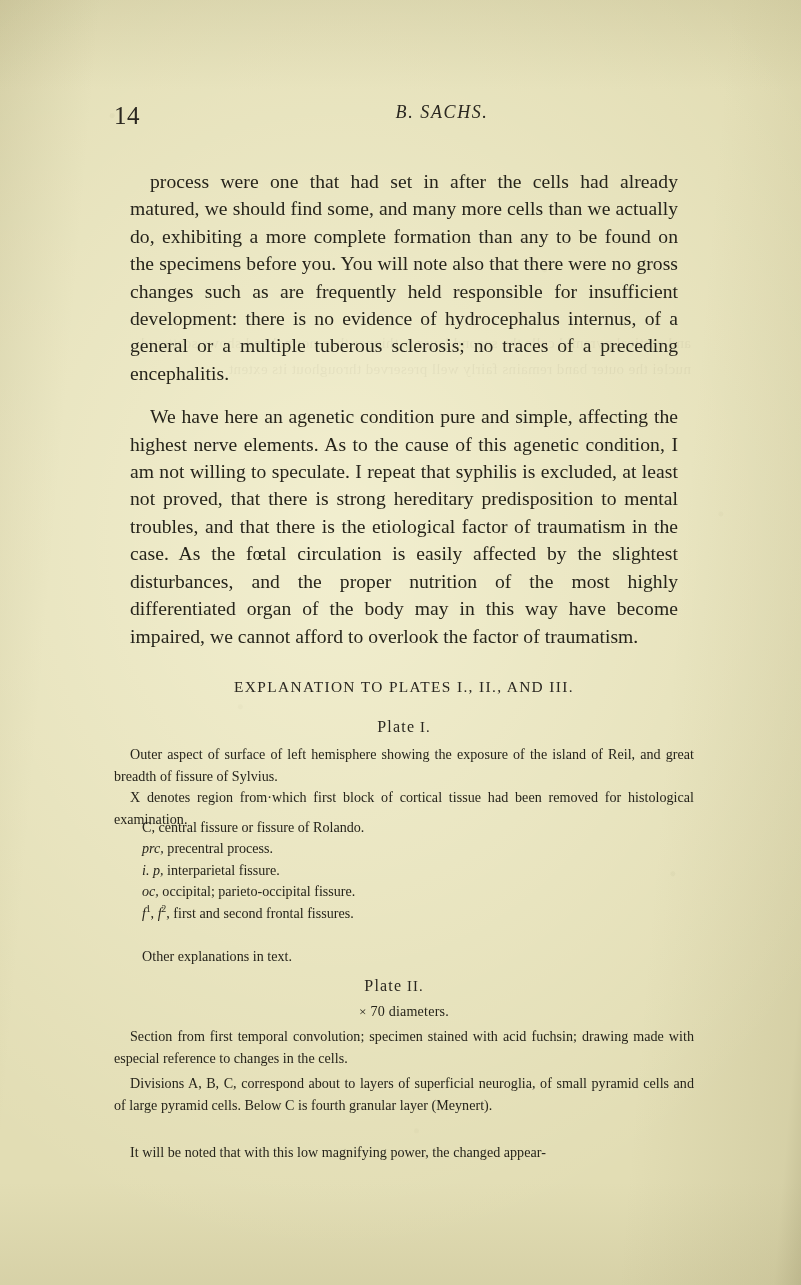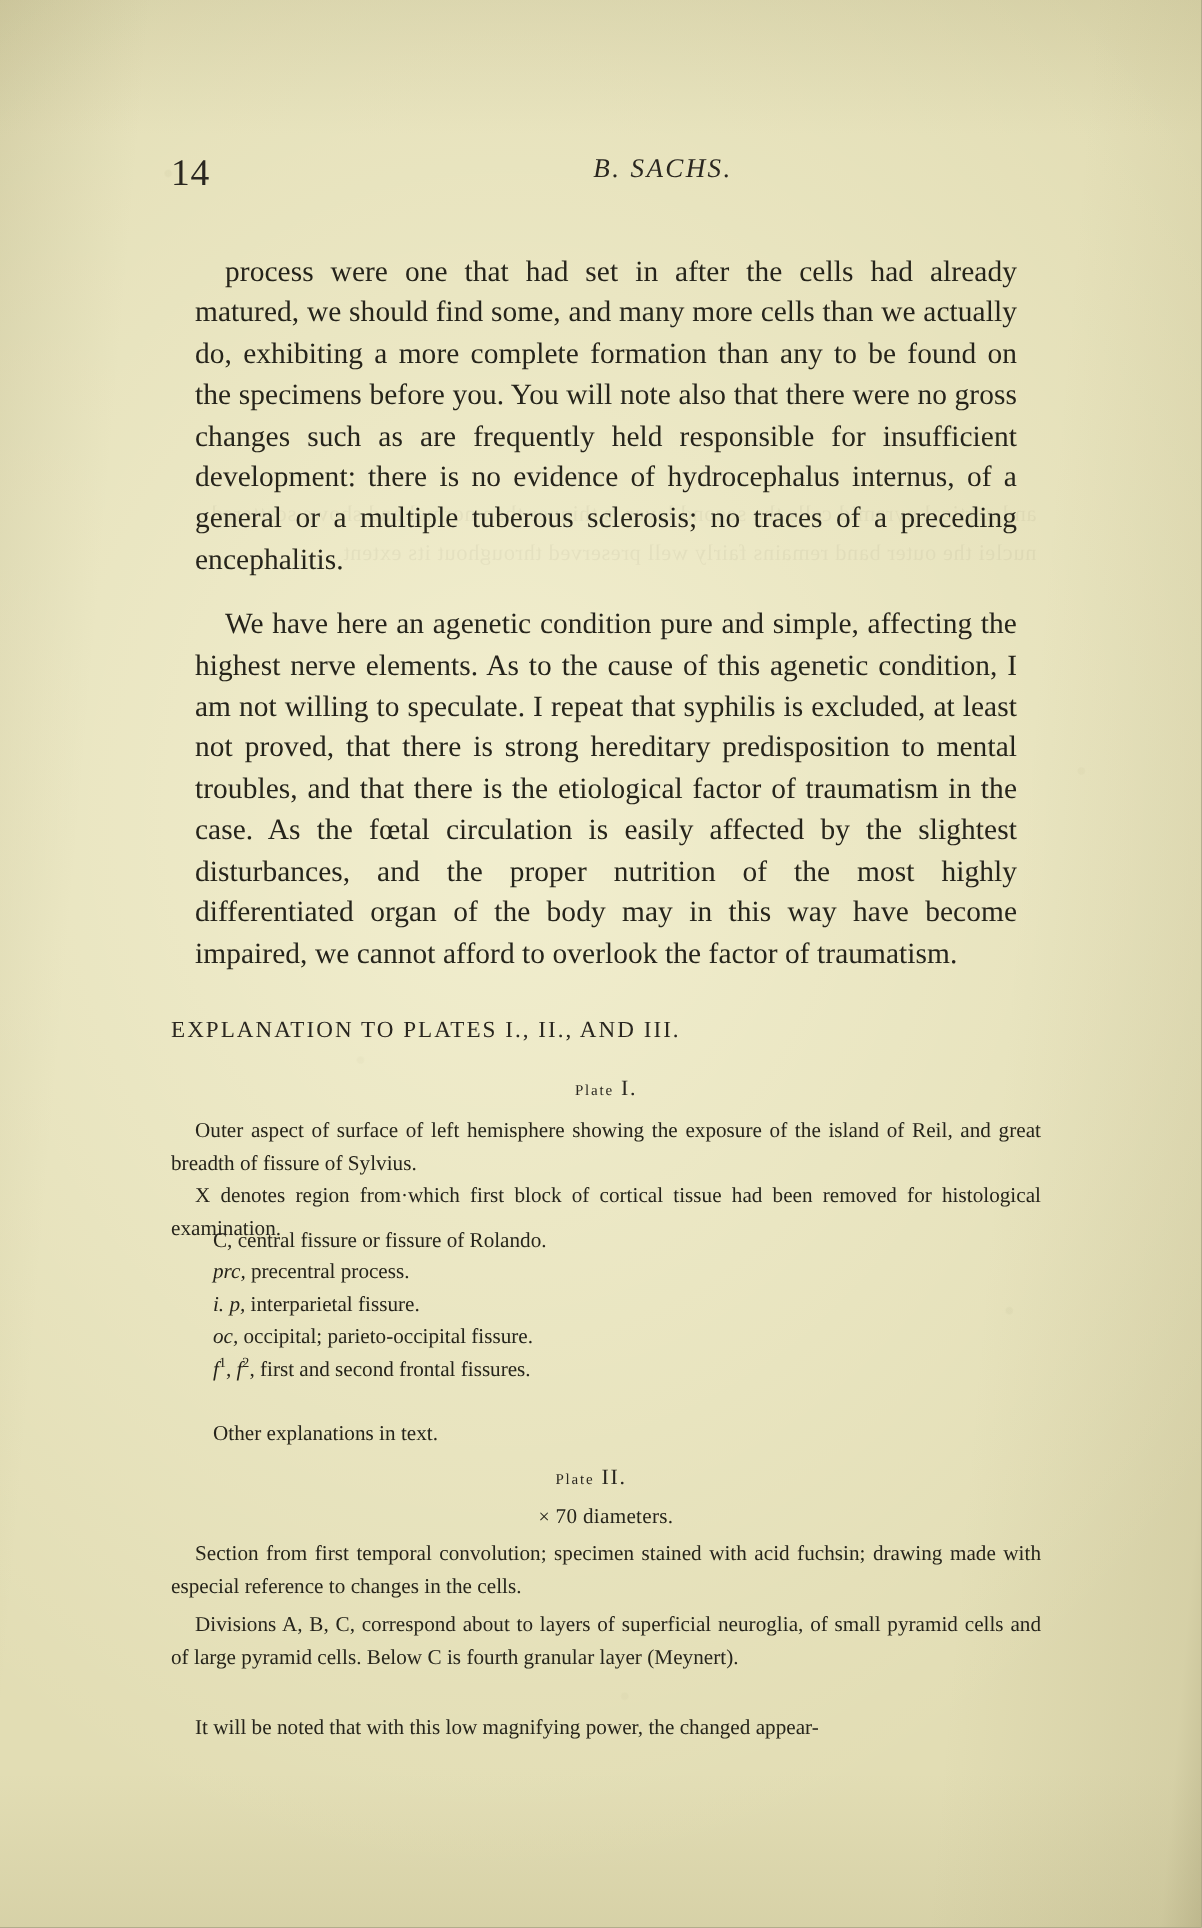--- a/index.html
+++ b/index.html
@@ -111,33 +111,34 @@
   .body-block p + p {
     margin-top: 0;
   }
 
   
   .explanation-head {
     position: absolute;
     left: 114px;
     top: 678px;
     width: 580px;
+    text-align: center;
     font-size: 15.4px;
     letter-spacing: 1.35px;
     color: #2a2720;
   }
 
   .plate-label {
     text-align: center;
     font-size: 14.6px;
     letter-spacing: 1.1px;
     color: #2a2720;
   }
   .plate-label .sc {
-    font-size: 10px;
+    font-size: 16px;
     letter-spacing: 1.2px;
   }
 
   .notes {
     position: absolute;
     left: 114px;
     width: 580px;
   }
   .notes p {
     margin: 0;

